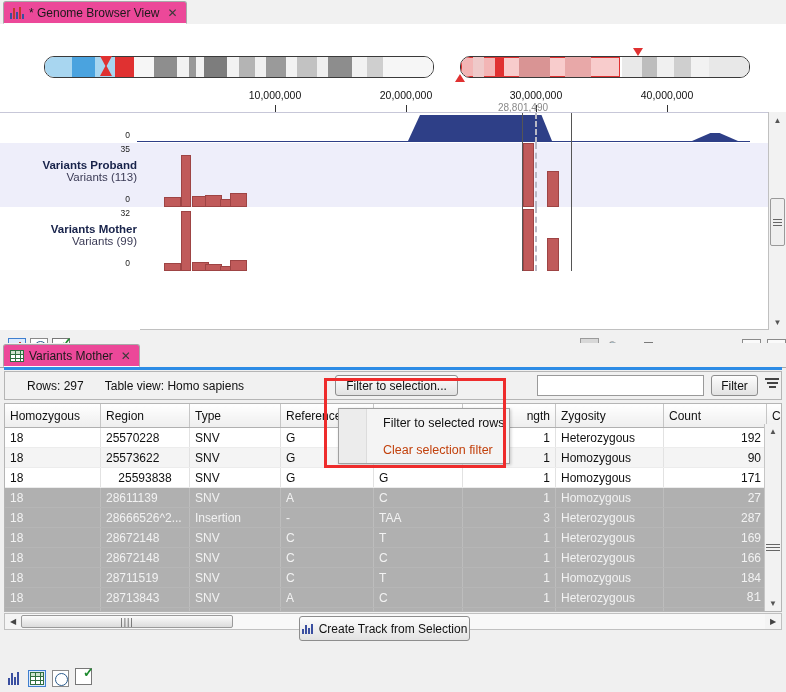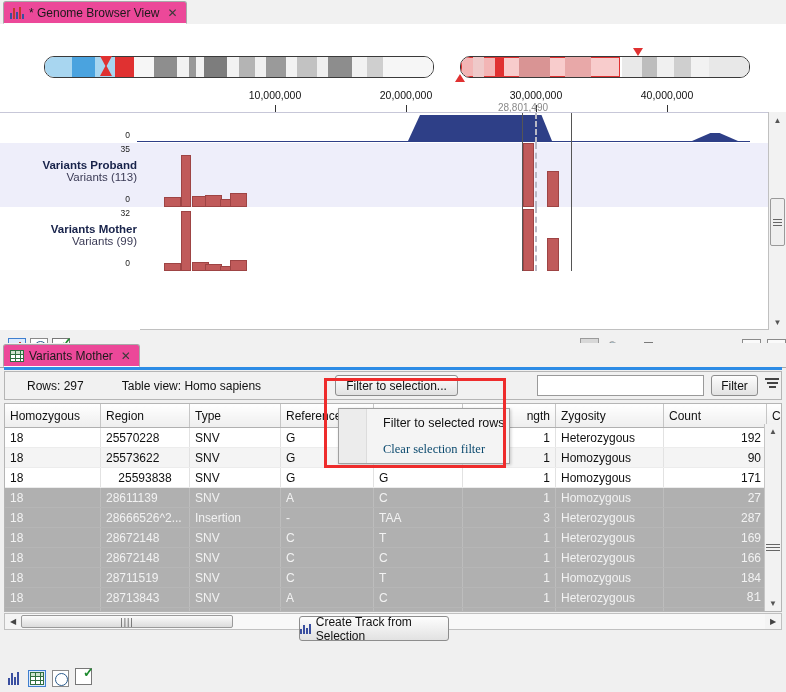--- a/index.html
+++ b/index.html
@@ -133,21 +133,21 @@
     font-size:12px; color:#111; display:flex; align-items:center; justify-content:center;
     box-sizing:border-box; cursor:pointer;
   }
   .txtfield { background:#fff; border:1px solid #9a9a9a; box-sizing:border-box; }
 
   
   #menu { position:absolute; background:#f4f4f4; border:1px solid #a0a0a0;
           box-shadow:1px 1px 3px rgba(0,0,0,.2); z-index:40; }
   .menu-item { display:flex; align-items:center; height:27px; padding-left:44px;
                font-size:12.5px; color:#111; box-sizing:border-box; }
-  .menu-item.disabled { color:#0c4a6e;font-family:Liberation Serif, serif; }
+  .menu-item.disabled { color:#c2410c; }
   .menu-gutter { position:absolute; left:0; top:0; bottom:0; width:27px; background:#ececec;
                  border-right:1px solid #dcdcdc; }
 
   
   #redbox { position:absolute; border:3px solid #ee2c2c; box-sizing:border-box; z-index:50; pointer-events:none; }
 
   
   #grid { position:absolute; left:4px; right:4px; top:60px; bottom:80px;
           background:#fff; border:1px solid #b5b5b5; box-sizing:border-box; overflow:hidden; }
   table.dt { border-collapse:collapse; table-layout:fixed; width:786px; }
@@ -383,21 +383,21 @@
             <s></s>
           </span>
         <span class="tab-label">Variants Mother</span>
         <span class="tab-close">✕</span>
       </div>
     </div>
     <div class="blue-rule"></div>
 
     <div id="filterbar">
       <span class="fb-text" style="margin-left:22px;">Rows: 297</span>
-      <span class="fb-text" style="margin-left:38px;">Table view: Homo sapiens</span>
+      <span class="fb-text" style="margin-left:21px;">Table view: Homo sapiens</span>
 
       <div class="btn" style="position:absolute;left:330px;top:3px;width:123px;height:21px;">Filter to selection...</div>
 
       <input class="txtfield" type="text" style="position: absolute; left: 532px; top: 3px; width: 167px; height: 21px; font-size: 12px; padding: 0px 4px;" placeholder="">
 
       <div class="btn" style="position:absolute;left:706px;top:3px;width:47px;height:21px;">Filter</div>
 
       <span style="position:absolute;left:760px;top:6px;width:14px;height:15px;">
         <span style="display:block;width:14px;height:2px;background:#444;margin-bottom:2px;"></span>
         <span style="display:block;width:11px;height:2px;background:#444;margin:0 0 2px 1.5px;"></span>
@@ -545,21 +545,21 @@
 
     <div id="grid-hscroll" class="hscroll">
       <div class="hs-arrow">◀</div>
       <div class="hs-track">
         <div class="hs-thumb" style="left:0;width:210px;">||||</div>
       </div>
       <div class="hs-arrow">▶</div>
     </div>
 
     <div id="createbar">
-      <div class="btn" style="position:absolute;left:299px;top:0;width:150px;height:25px;gap:6px;">
+      <div class="btn" style="position:absolute;left:299px;top:0;width:171px;height:25px;gap:6px;">
         <span class="ico-bars" style="width:11px;height:10px;">
           <i style="left:0;height:5px;background:#3a4fa0"></i>
           <i style="left:3px;height:9px;background:#3a4fa0"></i>
           <i style="left:6px;height:6px;background:#3a4fa0"></i>
           <i style="left:9px;height:10px;background:#3a4fa0"></i>
         </span>
         <span>Create Track from Selection</span>
       </div>
     </div>
 

